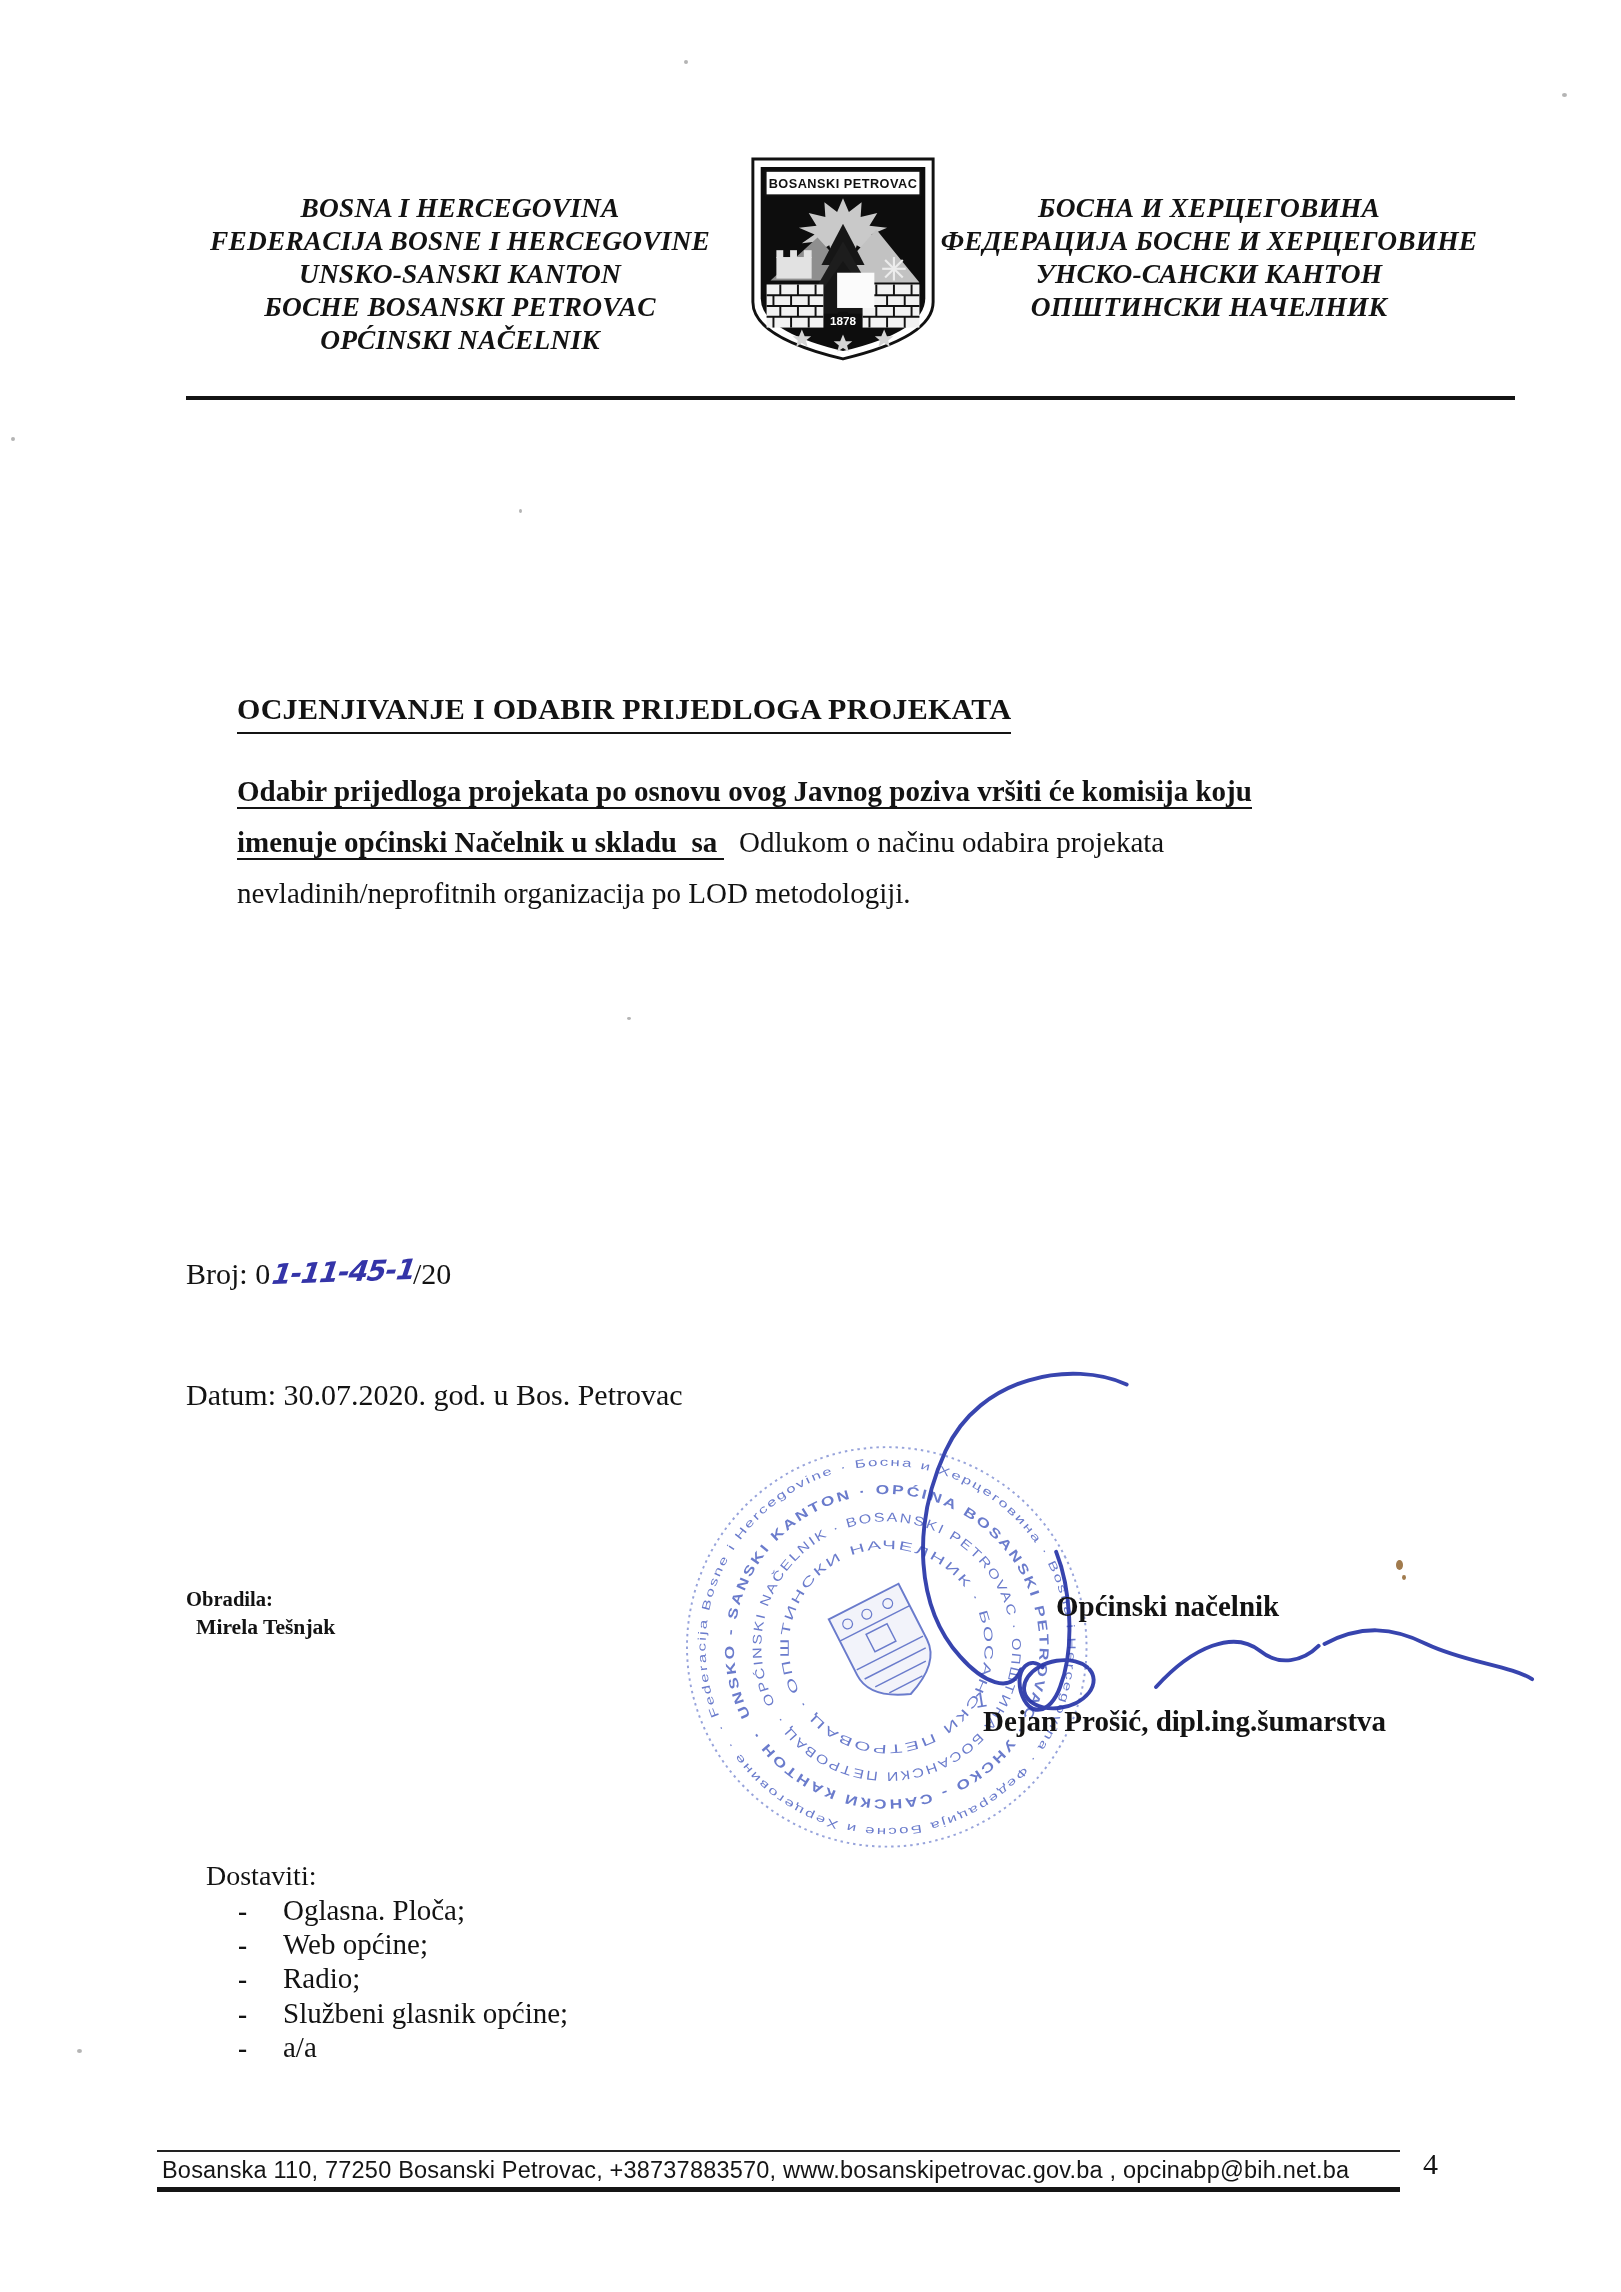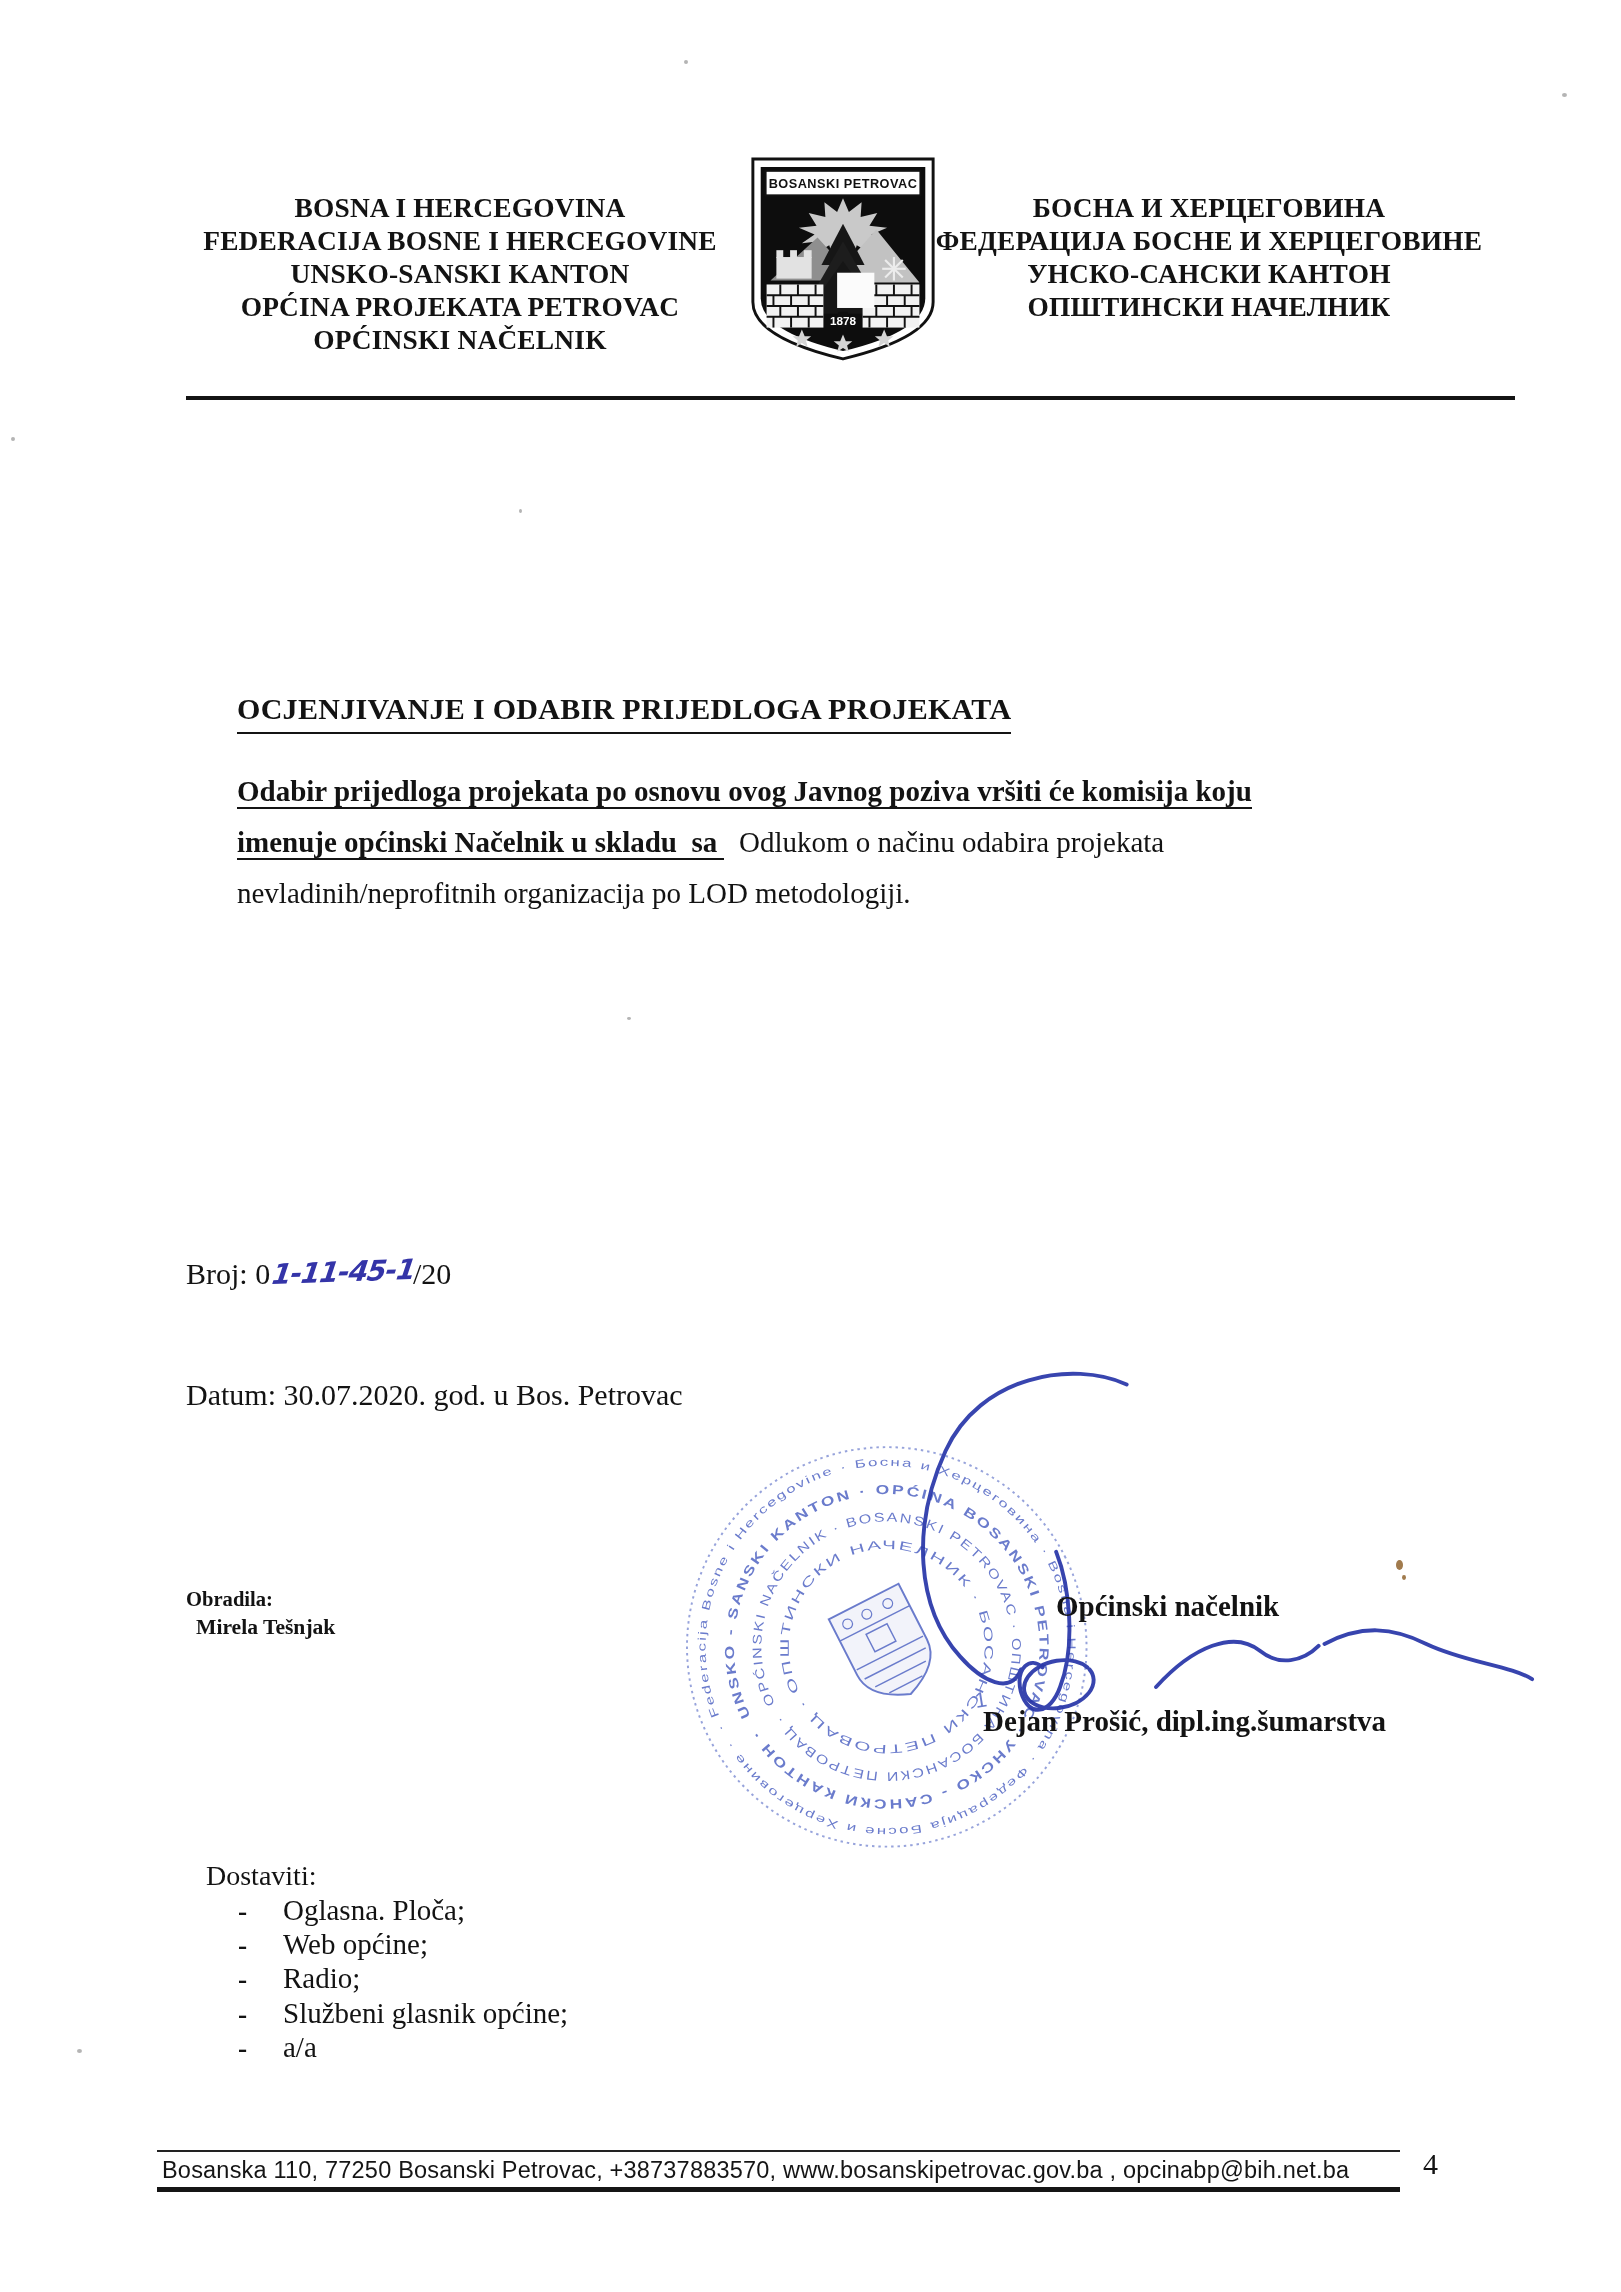--- a/index.html
+++ b/index.html
@@ -3,21 +3,21 @@
 <meta charset="utf-8">
 <style>
   html,body{margin:0;padding:0;background:#e8e8e8;}
   .page{
     position:relative;width:1621px;height:2293px;margin:0 auto;
     background:#ffffff;overflow:hidden;
     font-family:"Liberation Serif", serif;color:#131313;
   }
   .abs{position:absolute;}
   
-  .hdr-block{font-weight:bold;font-size:27.4px;line-height:33px;text-align:center;letter-spacing:0.2px;}
+  .hdr-block{font-weight:bold;font-size:27.4px;line-height:33px;text-align:center;letter-spacing:0.2px;font-style:italic;}
   .hdr-left{left:174px;top:192px;width:572px;}
   .hdr-right{left:912px;top:192px;width:594px;}
   .hdr-rule{left:186px;top:396px;width:1329px;height:3.9px;background:#141414;}
   
   .doc-title{left:237px;top:692px;font-size:30px;font-weight:bold;letter-spacing:0.3px;}
   .doc-title span{border-bottom:2.9px solid #141414;padding-bottom:7px;}
   .body-par{left:237px;top:766px;width:1157px;font-size:29px;line-height:51px;white-space:pre-wrap;}
   .bu{font-weight:bold;border-bottom:2.9px solid #141414;}
   
   .ref-line{left:186px;top:1257px;font-size:30px;}
@@ -47,21 +47,21 @@
 </style>
 </head>
 <body>
 
 <div class="page">
 
   <div class="abs hdr-block hdr-left">
     <div>BOSNA I HERCEGOVINA</div>
     <div>FEDERACIJA BOSNE I HERCEGOVINE</div>
     <div>UNSKO-SANSKI KANTON</div>
-    <div>OPĆINA PROJEKATA PETROVAC</div>
+    <div>БОСНЕ BOSANSKI PETROVAC</div>
     <div>OPĆINSKI NAČELNIK</div>
   </div>
 
   <svg class="abs" style="left:747px;top:155px;" width="192" height="208" viewBox="0 0 196 212">
     <path d="M 6,4 H 190 V 150 Q 190,186 98,208 Q 6,186 6,150 Z" fill="#ffffff" stroke="#111" stroke-width="3"></path>
     <path d="M 14,12 H 182 V 146 Q 182,180 98,200 Q 14,180 14,146 Z" fill="#0d0d0d"></path>
     <rect x="19" y="16" width="158" height="25" fill="#ffffff" stroke="#111" stroke-width="2"></rect>
     <text x="98" y="34" text-anchor="middle" font-family="Liberation Sans, sans-serif" font-size="13" font-weight="bold" letter-spacing="0.5" fill="#111">BOSANSKI PETROVAC</text>
 
     <polygon fill="#c9c9c9" points="98,44 104,58 117,48 116,63 133,59 125,72 143,74 127,81 140,90 122,88 128,101 112,92 108,106 98,94 88,106 84,92 68,101 74,88 56,90 69,81 53,74 71,72 63,59 80,63 79,48 92,58"></polygon>

